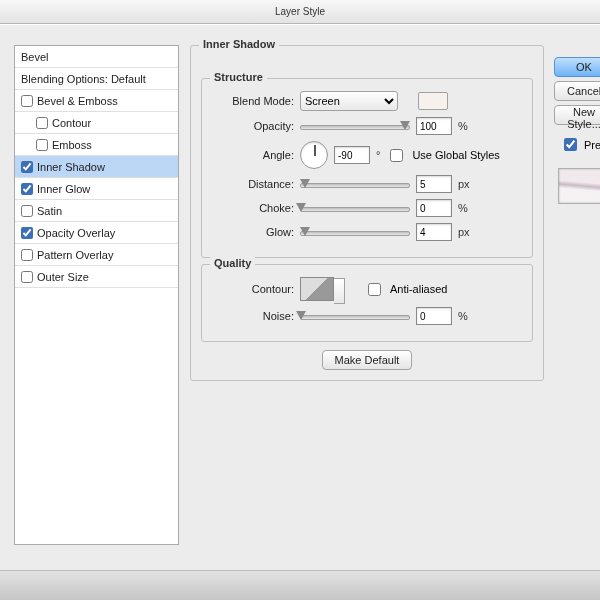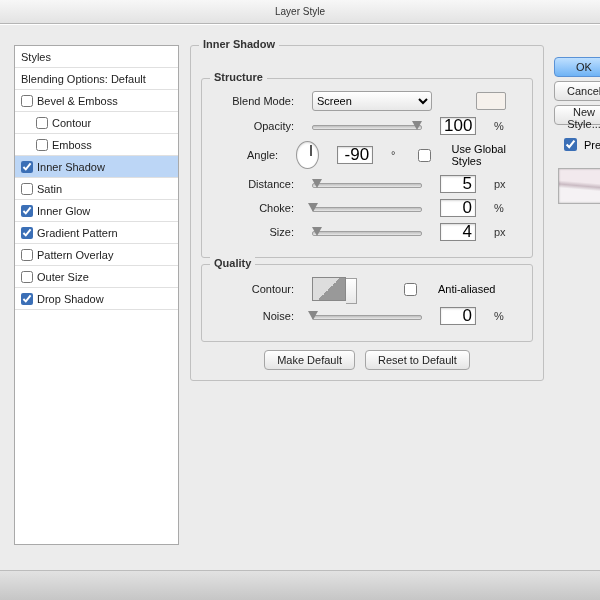--- a/index.html
+++ b/index.html
@@ -73,21 +73,21 @@
     background: #ececec;
     padding: 0 4px;
     font-weight: 600;
     color: #333;
   }
   .structset { margin-top: 18px; }
   .formrow {
     display: flex;
     align-items: center;
     margin: 6px 0;
-    gap: 18px;
+    gap: 6px;
   }
   .formrow > .lbl {
     width: 82px;
     text-align: right;
     color: #222;
   }
   .slider-track {
     width: 110px;
     height: 14px;
     position: relative;
@@ -108,28 +108,28 @@
     width: 0; height: 0;
     border-left: 5px solid transparent;
     border-right: 5px solid transparent;
     border-top: 9px solid #888;
   }
   .numbox {
     width: 36px;
     height: 18px;
     border: 1px solid #888;
     background: #fff;
-    font-size: 17px;
-    text-align: right;
+    font-size: 10px;
+    text-align: left;
     padding: 0 3px;
     box-shadow: inset 0 1px 2px rgba(0,0,0,0.15);
   }
   .unit { color: #333; }
   select.dropdown {
-    width: 120px;
+    width: 98px;
     height: 20px;
     font-size: 11px;
     background: linear-gradient(#fff,#e8e8e8);
     border: 1px solid #a0a0a0;
     border-radius: 3px;
   }
   .colorswatch {
     width: 30px; height: 18px;
     border: 1px solid #a0a0a0;
     background: #f6f1ec;
@@ -201,62 +201,58 @@
   input[type=checkbox] { accent-color:#3b6fb6; }
 </style>
 </head>
 <body>
 
 <div class="titlebar">Layer Style</div>
 
 <div class="window-body">
 
   <div class="leftpanel">
-    <div class="lp-row head">Styles</div>
+    <div class="lp-row head">Bevel</div>
     <div class="lp-row head">Blending Options: Default</div>
     <div id="lp-items">
         <div class="lp-row">
           <input type="checkbox" style="">
           <span>Bevel &amp; Emboss</span>
         </div>
         <div class="lp-row sub">
           <input type="checkbox" style="">
           <span>Contour</span>
         </div>
         <div class="lp-row sub">
           <input type="checkbox" style="">
           <span>Emboss</span>
         </div>
         <div class="lp-row sel">
           <input type="checkbox" checked="" style="">
           <span>Inner Shadow</span>
         </div>
         <div class="lp-row">
-          <input type="checkbox" style="">
-          <span>Satin</span>
-        </div>
-        <div class="lp-row">
           <input type="checkbox" checked="" style="">
           <span>Inner Glow</span>
         </div>
         <div class="lp-row">
+          <input type="checkbox" style="">
+          <span>Satin</span>
+        </div>
+        <div class="lp-row">
           <input type="checkbox" checked="" style="">
-          <span>Gradient Pattern</span>
+          <span>Opacity Overlay</span>
         </div>
         <div class="lp-row">
           <input type="checkbox" style="">
           <span>Pattern Overlay</span>
         </div>
         <div class="lp-row">
           <input type="checkbox" style="">
           <span>Outer Size</span>
-        </div>
-        <div class="lp-row">
-          <input type="checkbox" checked="" style="">
-          <span>Drop Shadow</span>
         </div>
       </div>
   </div>
 
   <div class="mainpanel">
     <div class="fieldset" style="padding-top:14px;">
       <div class="fs-legend">Inner Shadow</div>
 
       <div class="fieldset structset">
         <div class="fs-legend">Structure</div>
@@ -300,21 +296,21 @@
         <div class="formrow">
           <span class="lbl">Choke:</span>
           <div class="slider-track">
             <div class="slider-thumb" style="left:-4px;"></div>
           </div>
           <input class="numbox" value="0" style="">
           <span class="unit">%</span>
         </div>
 
         <div class="formrow">
-          <span class="lbl">Size:</span>
+          <span class="lbl">Glow:</span>
           <div class="slider-track">
             <div class="slider-thumb" style="left:0px;"></div>
           </div>
           <input class="numbox" value="4" style="">
           <span class="unit">px</span>
         </div>
       </div>
 
       <div class="fieldset">
         <div class="fs-legend">Quality</div>
@@ -332,21 +328,20 @@
           <div class="slider-track">
             <div class="slider-thumb" style="left:-4px;"></div>
           </div>
           <input class="numbox" value="0" style="">
           <span class="unit">%</span>
         </div>
       </div>
 
       <div class="btnrow">
         <button class="mac-btn">Make Default</button>
-        <button class="mac-btn">Reset to Default</button>
       </div>
     </div>
   </div>
 
   <div class="rightpanel">
     <button class="mac-btn primary">OK</button>
     <button class="mac-btn">Cancel</button>
     <button class="mac-btn">New Style...</button>
     <div class="prev-check">
       <input type="checkbox" checked="" style="">

